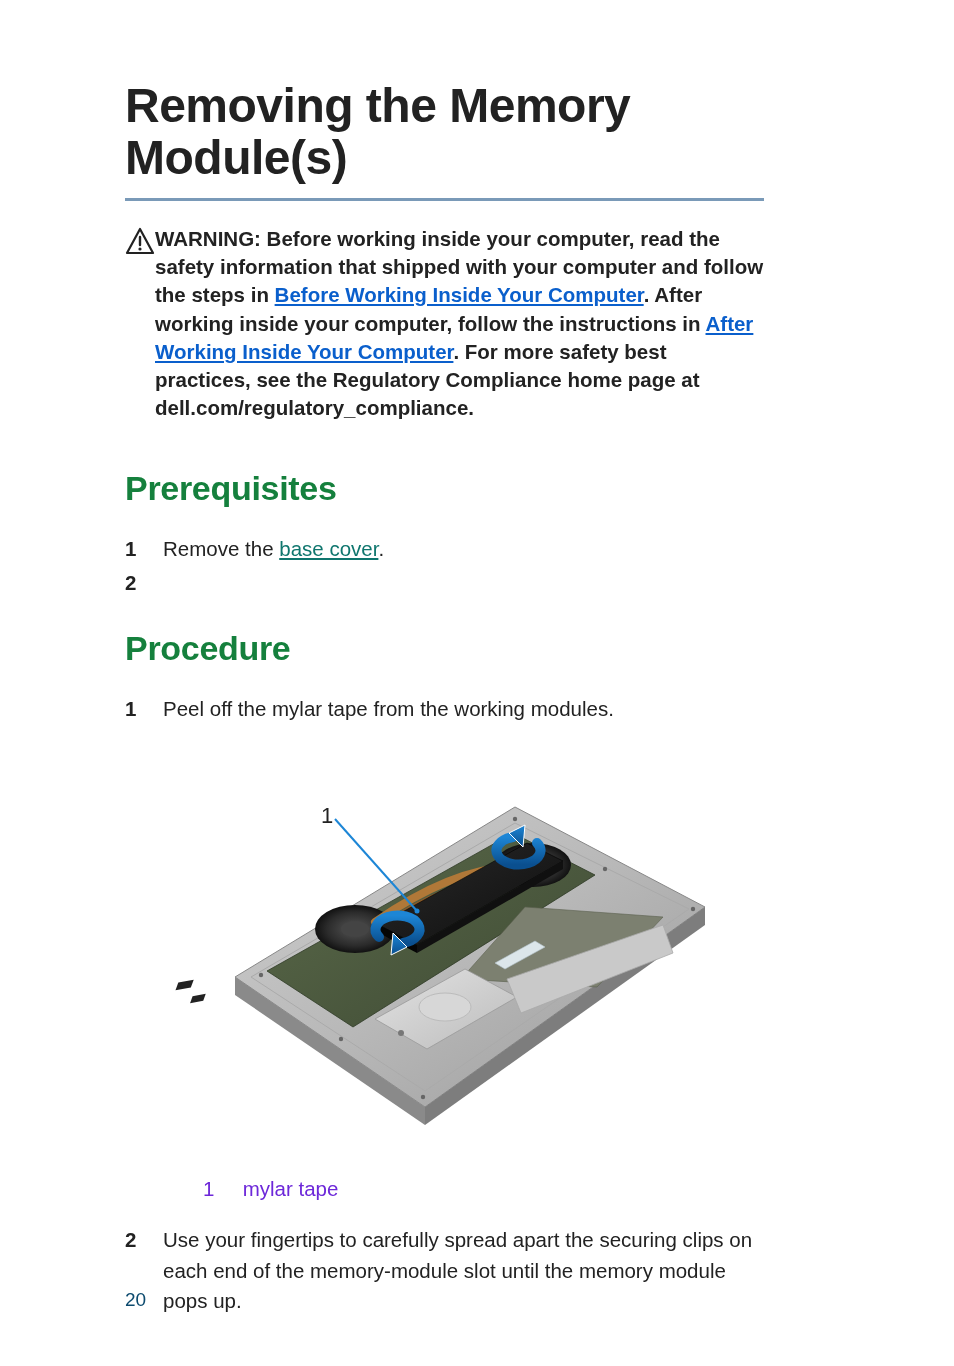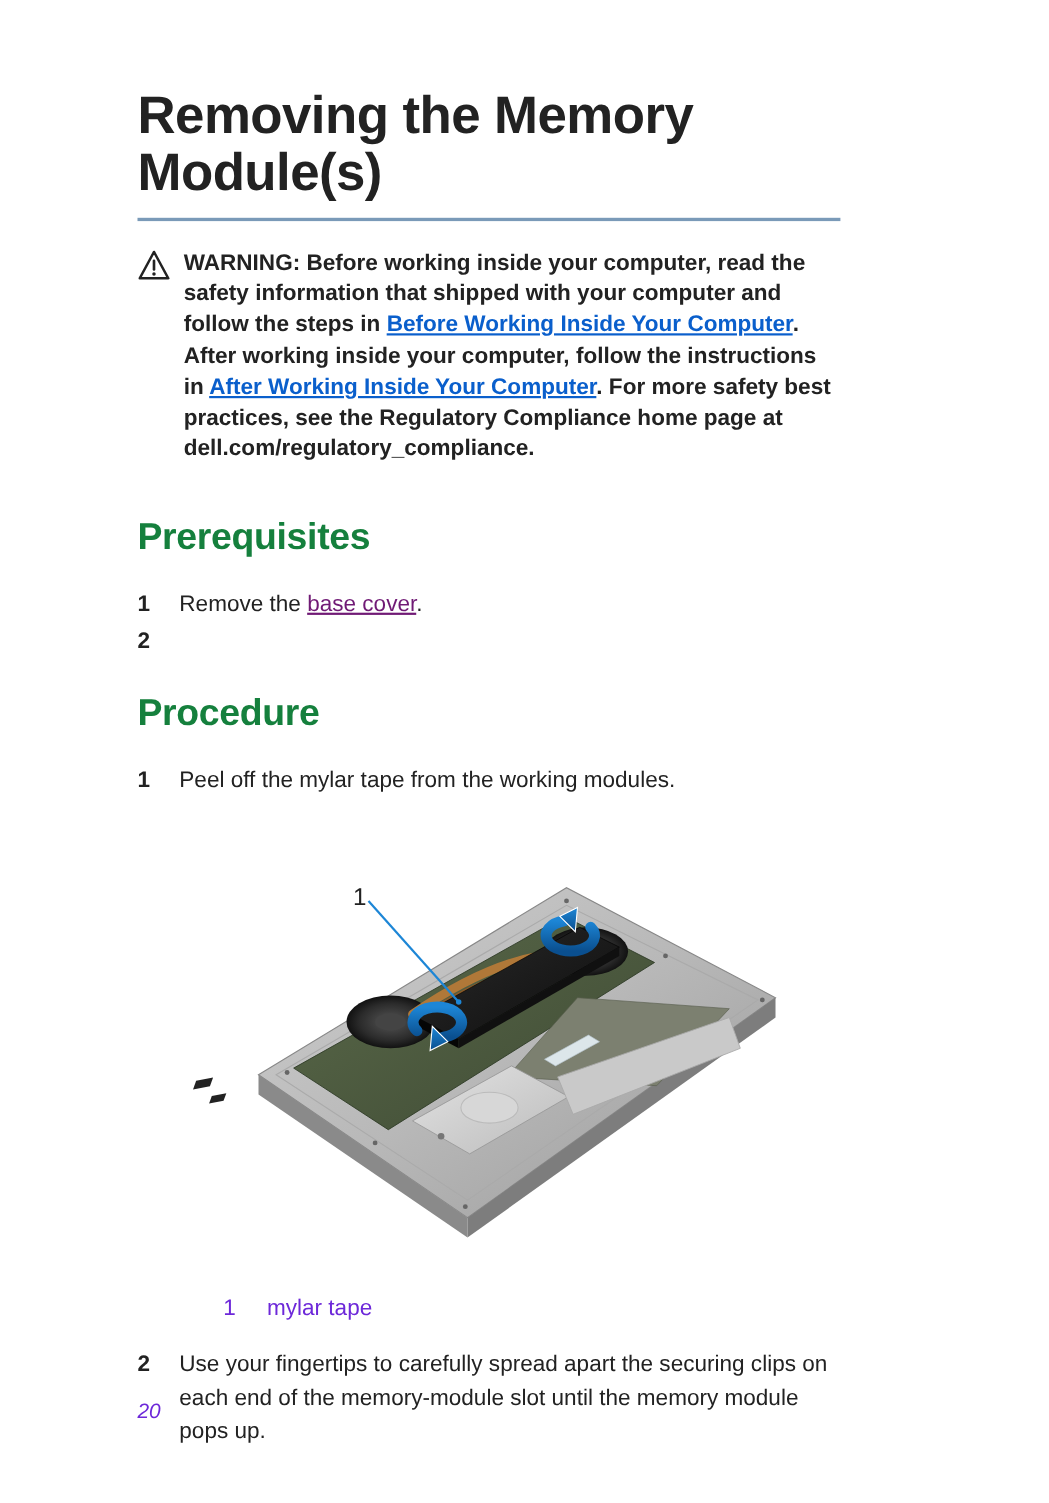--- a/index.html
+++ b/index.html
@@ -28,21 +28,20 @@
     color: #222;
   }
   .title-rule {
     border: none;
     border-top: 3px solid #7a9ab8;
     margin: 0 0 24px 0;
   }
   .warning-block {
     display: flex;
     align-items: flex-start;
-    gap: 12px;
     margin-bottom: 46px;
   }
   .warning-icon {
     flex: 0 0 auto;
     margin-top: 2px;
   }
   .warning-text {
     font-size: 20.5px;
     font-weight: 700;
     line-height: 1.38;
@@ -71,21 +70,21 @@
     font-size: 20.5px;
     line-height: 1.5;
     margin-bottom: 4px;
     color: #222;
   }
   ol.steps > li .num {
     font-weight: 700;
     min-width: 18px;
   }
   ol.steps > li a {
-    color: #701a75;
+    color: #0f766e;
   }
   .figure-wrap {
     width: 100%;
     margin: 22px 0 30px 0;
   }
   .figure {
     display: block;
     margin: 0 auto;
     width: 560px;
     height: auto;
@@ -96,24 +95,23 @@
     margin: 0 0 24px 0;
     padding-left: 78px;
   }
   .legend .lnum {
     display: inline-block;
     width: 34px;
   }
   .page-number {
     position: absolute;
     left: 125px;
-    bottom: 71px;
+    bottom: 55px;
     font-size: 19px;
-    color: #6d28d9;
-    font-style: italic;
+    color: #0c4a6e;
   }
 </style>
 </head>
 <body>
 
 <div class="page">
 
   <h1>Removing the Memory Module(s)</h1>
   <hr class="title-rule">
 

